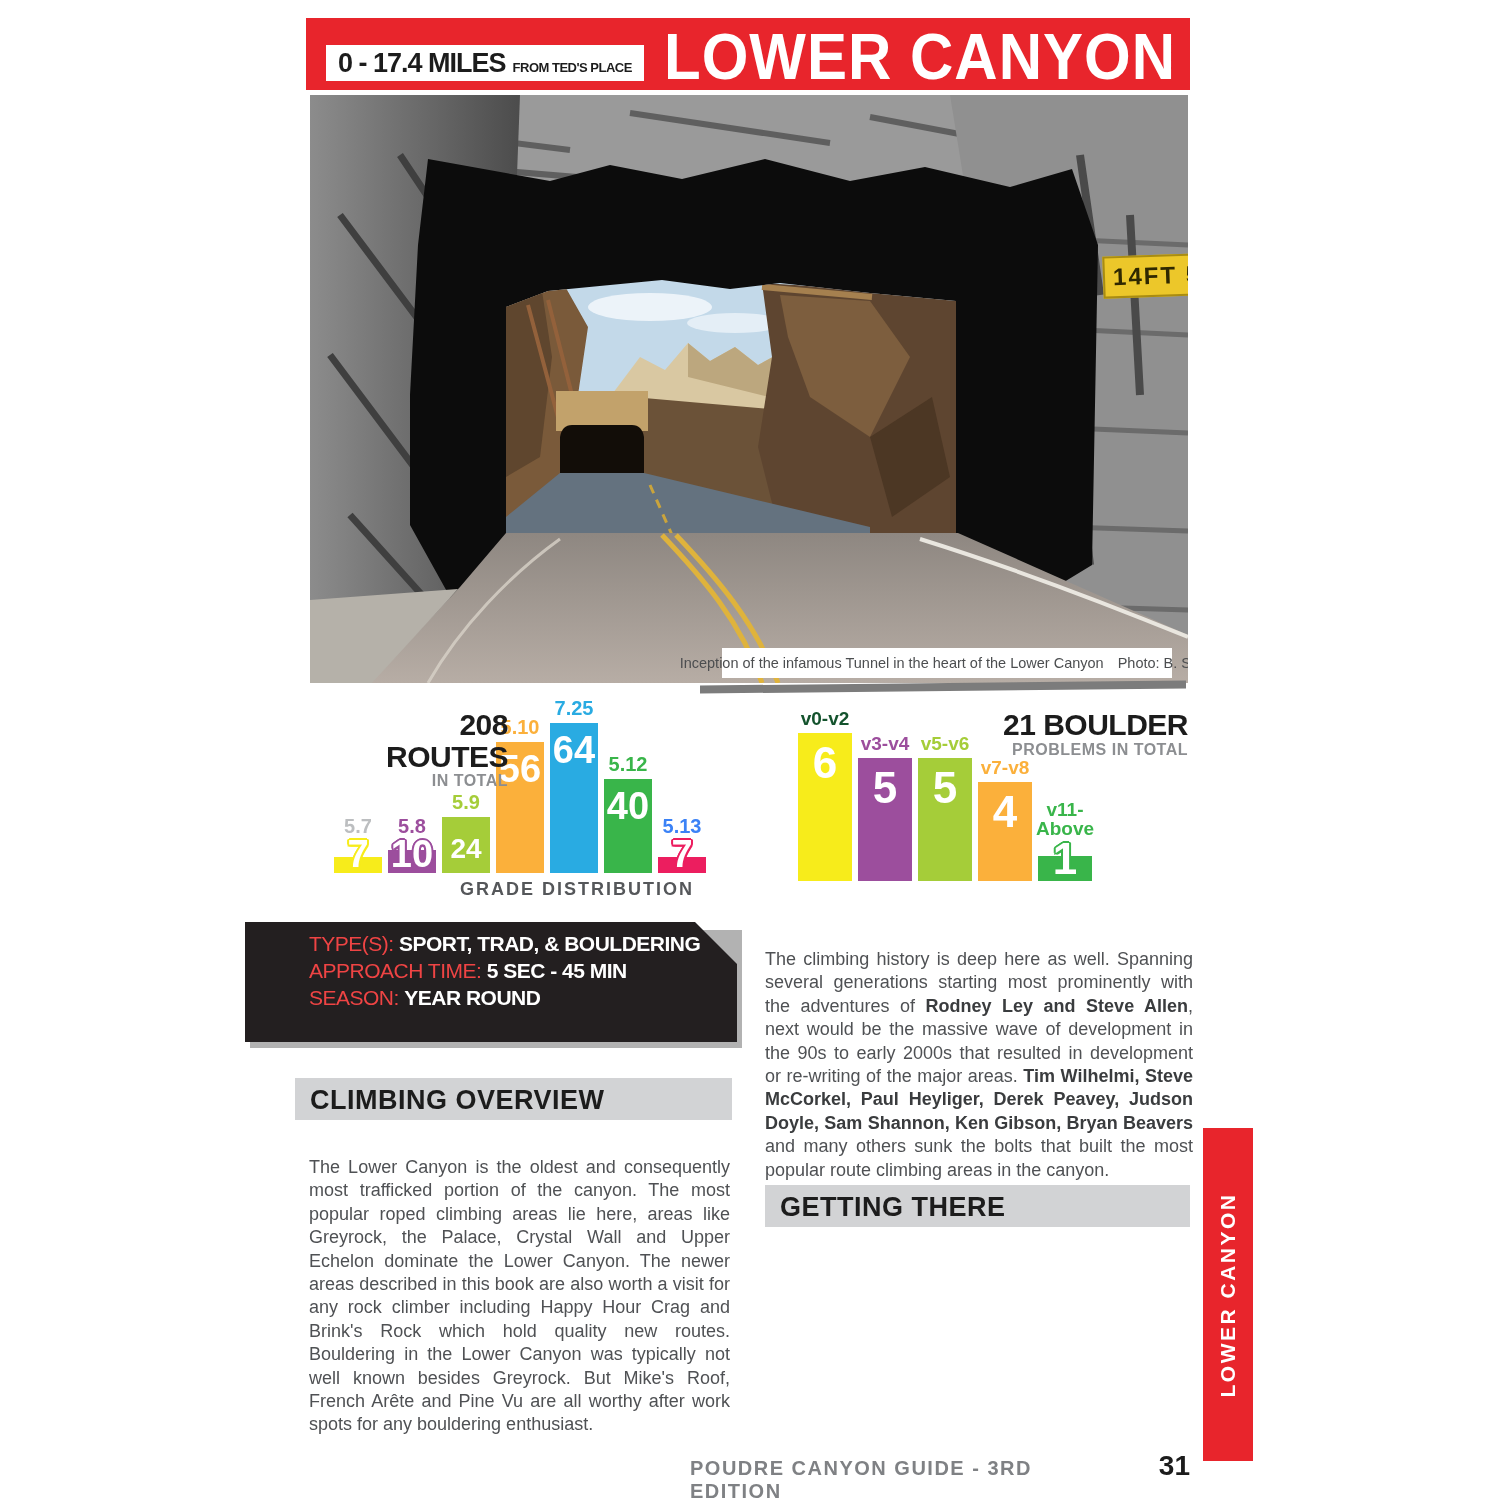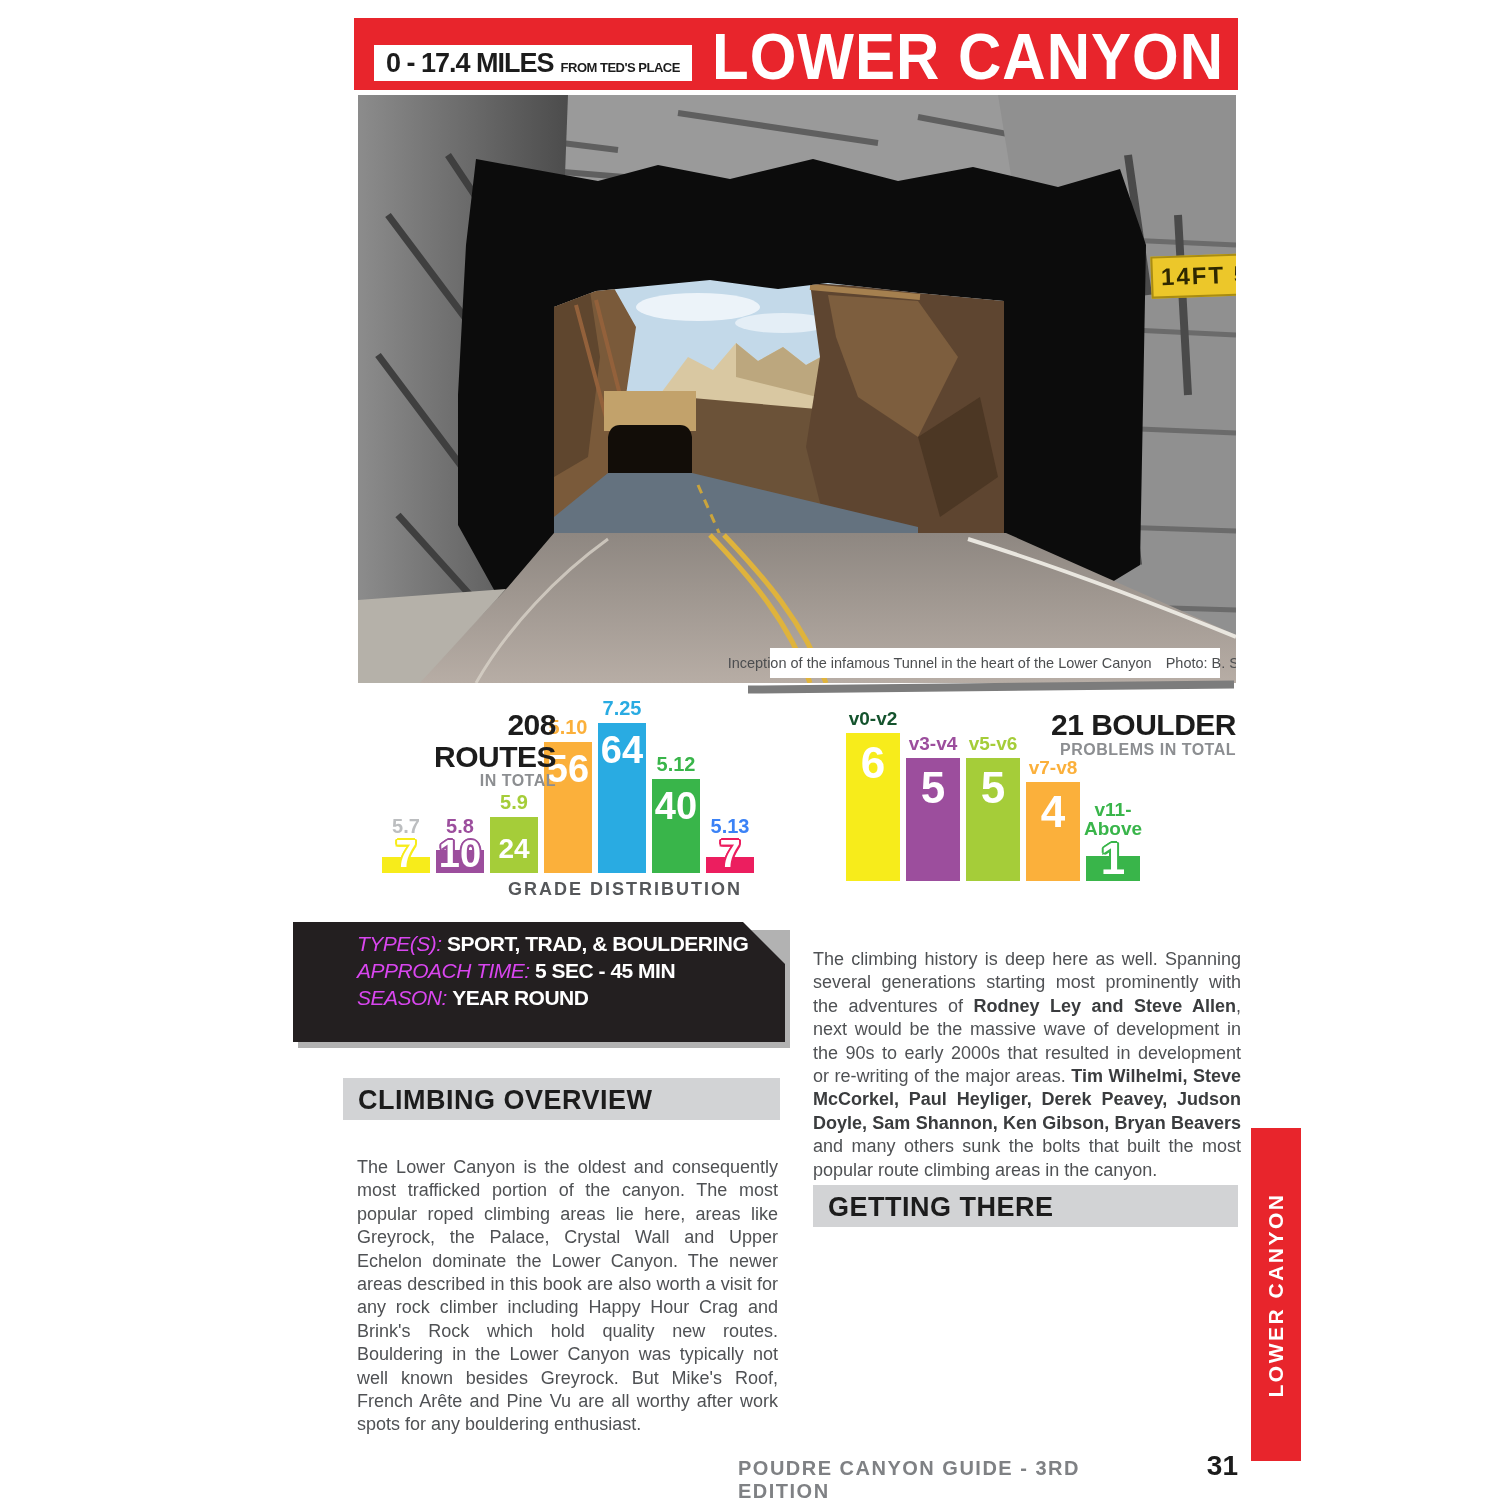--- a/index.html
+++ b/index.html
@@ -1,17 +1,17 @@
 <!DOCTYPE html>
 <html><head>
 <meta charset="utf-8">
 <style>
   html,body{margin:0;padding:0;background:#ffffff;}
   .page{position:relative;width:1440px;height:1500px;background:#ffffff;overflow:hidden;
-        font-family:"Liberation Sans", sans-serif;color:#515356;margin-left:48px;}
+        font-family:"Liberation Sans", sans-serif;color:#515356;}
 
   
   .header-band{position:absolute;left:306px;top:18px;width:884px;height:72px;background:#E8252C;}
   .mile-badge{position:absolute;left:20px;top:27px;background:#ffffff;height:36px;
               display:flex;align-items:baseline;gap:7px;padding:0 12px;}
   .mile-badge .range{font-size:27px;font-weight:bold;color:#1c1c1c;letter-spacing:-1px;line-height:36px;}
   .mile-badge .note{font-size:13px;font-weight:bold;color:#1c1c1c;letter-spacing:-0.5px;}
   .header-title{position:absolute;right:14px;top:2px;color:#ffffff;font-weight:bold;font-size:60px;
                 letter-spacing:1px;transform:scaleY(1.08);transform-origin:top;white-space:nowrap;}
 
@@ -46,21 +46,21 @@
   .chart-title .big{font-size:30px;font-weight:bold;color:#1c1c1c;letter-spacing:-0.5px;line-height:1.05;}
   .chart-title .small{font-size:16px;font-weight:bold;color:#8c8e91;letter-spacing:0.5px;}
   .xlabel{position:absolute;top:176px;right:38px;font-size:18px;font-weight:bold;color:#55575a;letter-spacing:2px;}
 
   
   .info-box{position:absolute;left:245px;top:922px;width:492px;height:120px;background:#231F20;
             clip-path:polygon(0 0, calc(100% - 42px) 0, 100% 42px, 100% 100%, 0 100%);
             padding:8px 0 0 64px;box-sizing:border-box;}
   .info-shadow{position:absolute;left:250px;top:930px;width:492px;height:118px;background:rgba(0,0,0,0.30);}
   .info-row{font-size:21px;line-height:27px;white-space:nowrap;}
-  .info-row .lbl{color:#d946ef;letter-spacing:-0.5px;font-style:italic;}
+  .info-row .lbl{color:#ef4444;letter-spacing:-0.5px;}
   .info-row .val{color:#ffffff;font-weight:bold;letter-spacing:-0.5px;}
 
   
   .section-bar{position:absolute;height:42px;background:#D2D3D5;}
   .section-bar h2{margin:0;padding-left:15px;line-height:42px;font-size:27px;font-weight:bold;
                   color:#1c1c1c;letter-spacing:0.5px;transform:scaleY(1.05);transform-origin:top;}
   .bar-overview{left:295px;top:1078px;width:437px;}
   .bar-getting{left:765px;top:1185px;width:425px;}
   .para{position:absolute;font-size:18px;line-height:1.3;text-align:justify;color:#4f5154;}
   .para b{color:#3a3c3e;}

